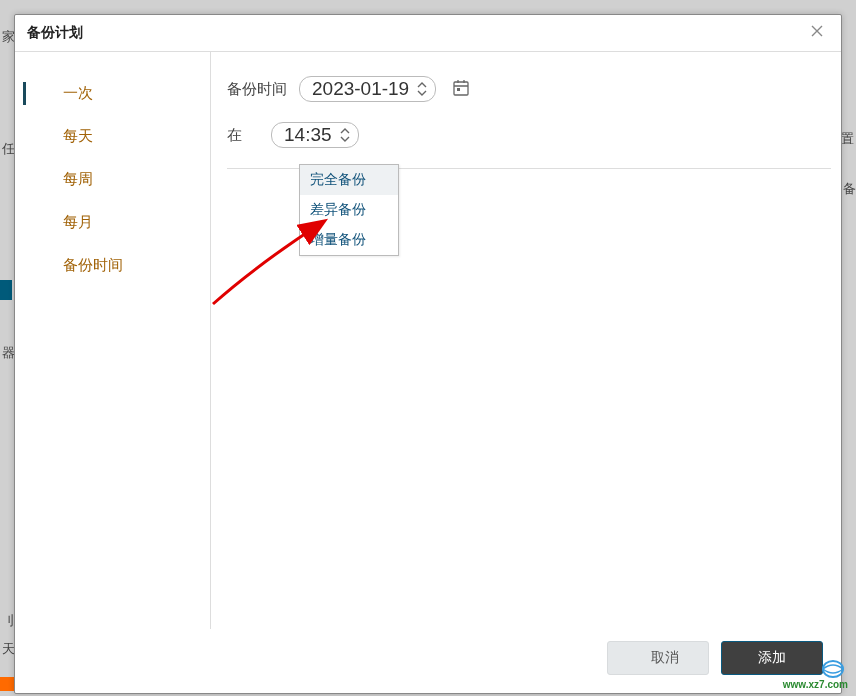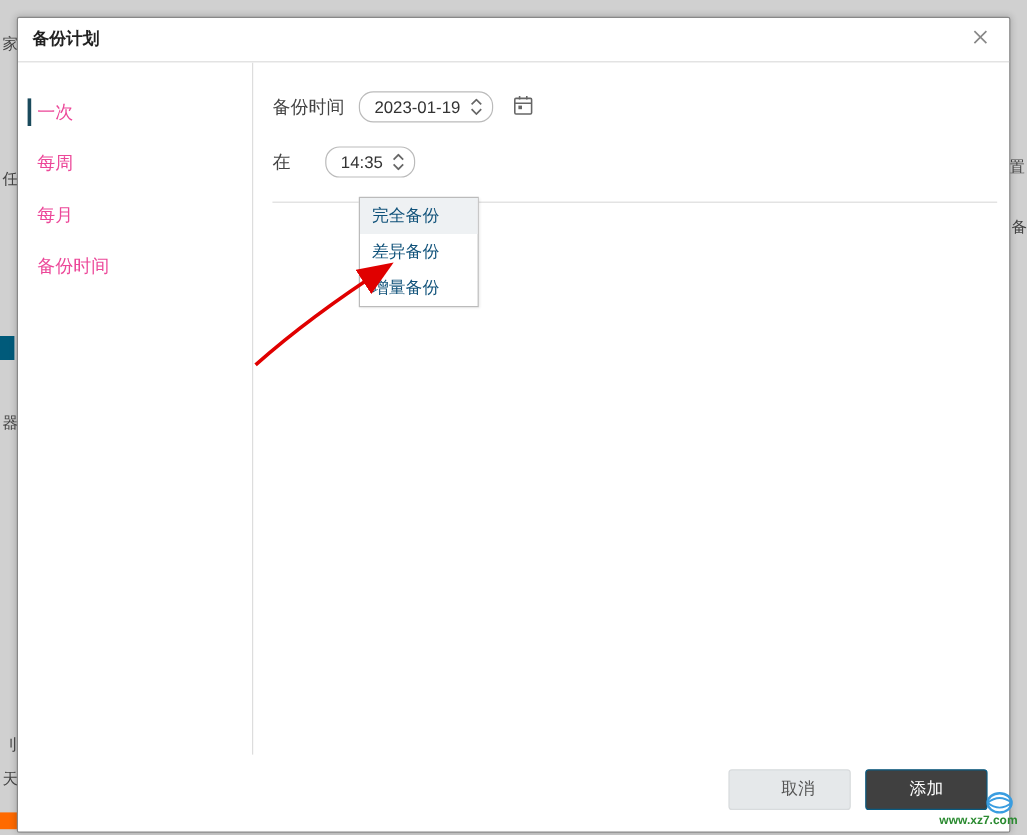--- a/index.html
+++ b/index.html
@@ -80,23 +80,23 @@
     display: flex;
     position: relative;
     overflow: hidden;
   }
   .sidebar {
     width: 196px;
     border-right: 1px solid #ddd;
     padding-top: 20px;
   }
   .sidebar-item {
-    padding: 12px 16px;
+    padding: 12px 48px;
     font-size: 15px;
-    color: #ec4899;
+    color: #a16207;
     cursor: pointer;
     position: relative;
   }
   .sidebar-item.active::before {
     content: "";
     position: absolute;
     left: 8px;
     top: 10px;
     bottom: 10px;
     width: 3px;
@@ -120,21 +120,21 @@
   .spinner-input {
     display: flex;
     align-items: center;
     border: 1px solid #bbb;
     border-radius: 12px;
     height: 26px;
     padding: 0 4px 0 12px;
     background: #fff;
   }
   .spinner-input span {
-    font-size: 14px;
+    font-size: 19px;
     color: #333;
     padding-right: 8px;
   }
   .spinner-arrows {
     display: flex;
     flex-direction: column;
     line-height: 0;
     padding-right: 4px;
   }
   .spinner-arrows svg { display: block; }
@@ -268,20 +268,21 @@
     <div class="close-btn">
       <svg width="14" height="14" viewBox="0 0 14 14">
           <path d="M2 2 L12 12 M12 2 L2 12" stroke="#888" stroke-width="1.4" fill="none"></path>
         </svg>
     </div>
   </div>
 
   <div class="dialog-body">
     <div class="sidebar">
       <div class="sidebar-item active"><span>一次</span></div>
+      <div class="sidebar-item"><span>每天</span></div>
       <div class="sidebar-item"><span>每周</span></div>
       <div class="sidebar-item"><span>每月</span></div>
       <div class="sidebar-item"><span>备份时间</span></div>
     </div>
 
     <div class="content">
 
       <div class="form-row">
         <div class="form-label">备份时间</div>
         <div class="spinner-input">

